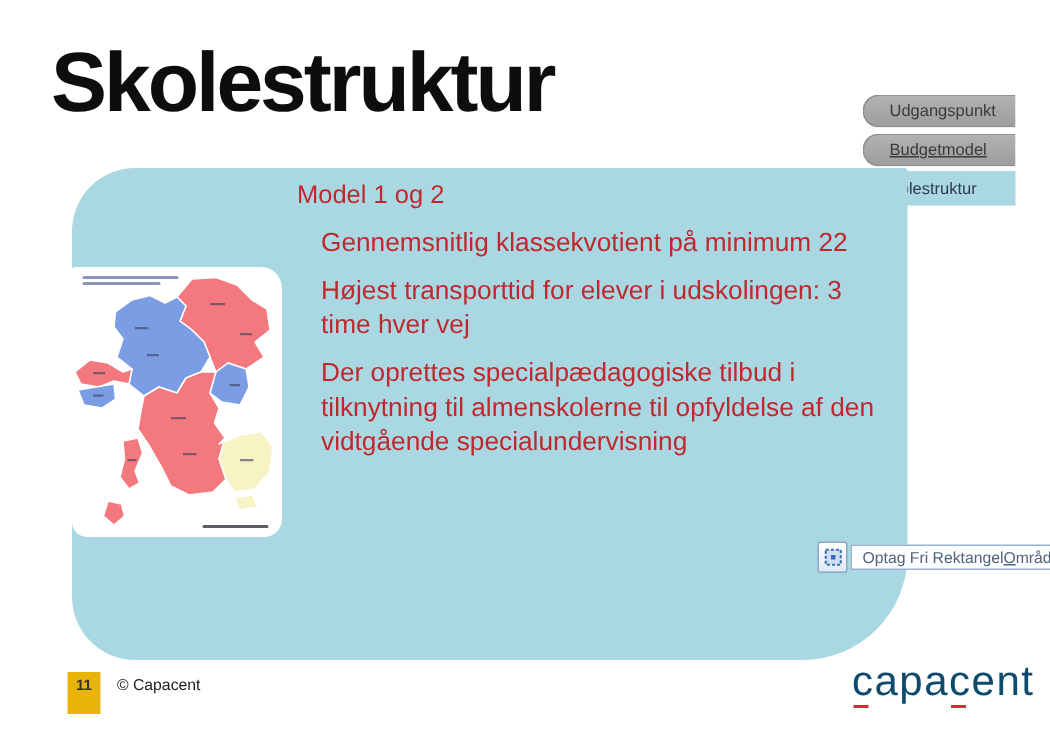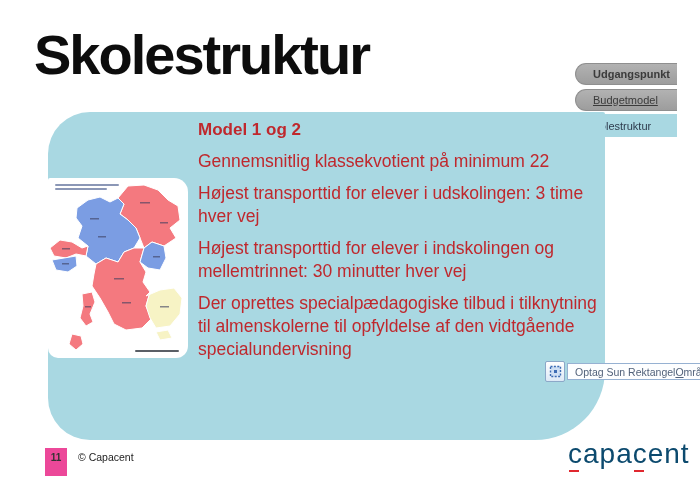--- a/index.html
+++ b/index.html
@@ -21,21 +21,21 @@
   
   .nav-tab {
     position:absolute; left:575px; width:102px; height:22px;
     background:linear-gradient(#b2b2b2,#9d9d9d);
     border:1px solid #8f8f8f; border-right:none;
     border-radius:11px 0 0 11px;
     font-size:11px; color:#3b3b3b;
     display:flex; align-items:center; padding-left:17px;
     cursor:pointer;
   }
-  .nav-tab.t1 { top:63px;font-weight:bold; }
+  .nav-tab.t1 { top:63px; }
   .nav-tab.t2 { top:89px;text-decoration:underline; }
   .nav-tab.t3 {
     top:114px; left:570px; width:107px; height:23px;
     background:#a9d8e2; border:none; color:#2e3b4d;
   }
 
   
   .teal-box {
     position:absolute; left:48px; top:112px;
     width:557px; height:328px;
@@ -55,22 +55,22 @@
   .map-caption-1 { left:7px; top:6px;  width:64px; }
   .map-caption-2 { left:7px; top:10px; width:52px; }
   .map-source-line { position:absolute; right:9px; bottom:6px; width:44px; height:2px; background:#5a5f66; border-radius:1px; }
   .map-svg { position:absolute; left:0; top:0; }
 
   
   .content-text {
     position:absolute; left:198px; top:120px; width:399px;
     color:#bf282d;
   }
-  .content-text h2 { font-size:17px; font-weight:700; margin:0 0 10px 0; }
-  .content-text p  { font-size:17.5px; line-height:23px; margin:0 0 9px 0; }
+  .content-text h2 { font-size:17px; font-weight:400; margin:0 0 10px 0; }
+  .content-text p  { font-size:17.5px; line-height:23px; margin:0 0 9px 16px; }
 
   
   .capture-btn {
     position:absolute; left:545px; top:361px; width:20px; height:21px;
     background:linear-gradient(#ffffff,#dde9f6);
     border:1px solid #8ca8c8; border-radius:2px;
     display:flex; align-items:center; justify-content:center;
     cursor:pointer; z-index:5;
   }
   .capture-tooltip {
@@ -78,21 +78,21 @@
     background:#fdfeff; border:1px solid #96b1d2;
     font-size:10.5px; color:#52627a;
     display:flex; align-items:center; padding:0 7px;
     white-space:nowrap; z-index:5;
   }
   .capture-tooltip .akey { text-decoration:underline; }
 
   
   .page-badge {
     position:absolute; left:45px; top:448px; width:22px; height:28px;
-    background:#ec4899; color:#333333;
+    background:#eab308; color:#333333;
     font-size:10px; font-weight:700;
     display:flex; justify-content:center; padding-top:4px;
   }
   .copyright {
     position:absolute; left:78px; top:451px;
     font-size:10.5px; font-weight:400; color:#1d1d1d;
   }
 
   
   .brand-logo {
@@ -161,32 +161,31 @@
   </svg>
   <div class="map-caption-line map-caption-1"></div>
   <div class="map-caption-line map-caption-2"></div>
   <div class="map-source-line"></div>
 </div>
 
 <div class="content-text">
   <h2>Model 1 og 2</h2>
   <p>Gennemsnitlig klassekvotient på minimum 22</p>
   <p>Højest transporttid for elever i udskolingen: 3 time hver vej</p>
-  <p>Højest transporttid for elever i indskolingen og mellemtrinnet: 30 minutter hver vej</p>
   <p>Der oprettes specialpædagogiske tilbud i tilknytning til almenskolerne til opfyldelse af den vidtgående specialundervisning</p>
 </div>
 
 <div class="capture-btn">
   <svg width="13" height="13" viewBox="0 0 13 13">
     <rect x="1.5" y="1.5" width="10" height="10" fill="#cfe0f4" stroke="#3c6cb4" stroke-width="1.4" stroke-dasharray="2,1.4"></rect>
     <rect x="5" y="5" width="3" height="3" fill="#3c6cb4"></rect>
   </svg>
 </div>
 <div class="capture-tooltip">
-  <span>Optag Sun Rektangel </span>
+  <span>Optag Fri Rektangel </span>
     <span class="akey">O</span>
     <span>mråde</span>
 </div>
 
 <div class="page-badge">11</div>
 <div class="copyright">© Capacent</div>
 
 <div class="brand-logo">
   <span class="c-under">c</span><span>apa</span><span class="c-under">c</span><span>ent</span>
 </div>

